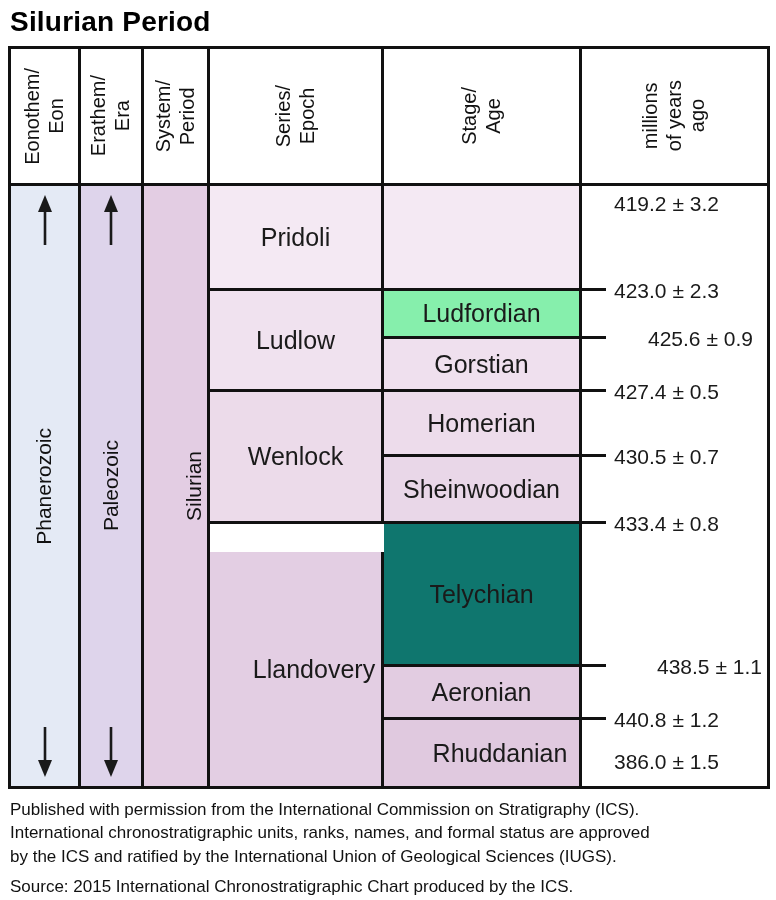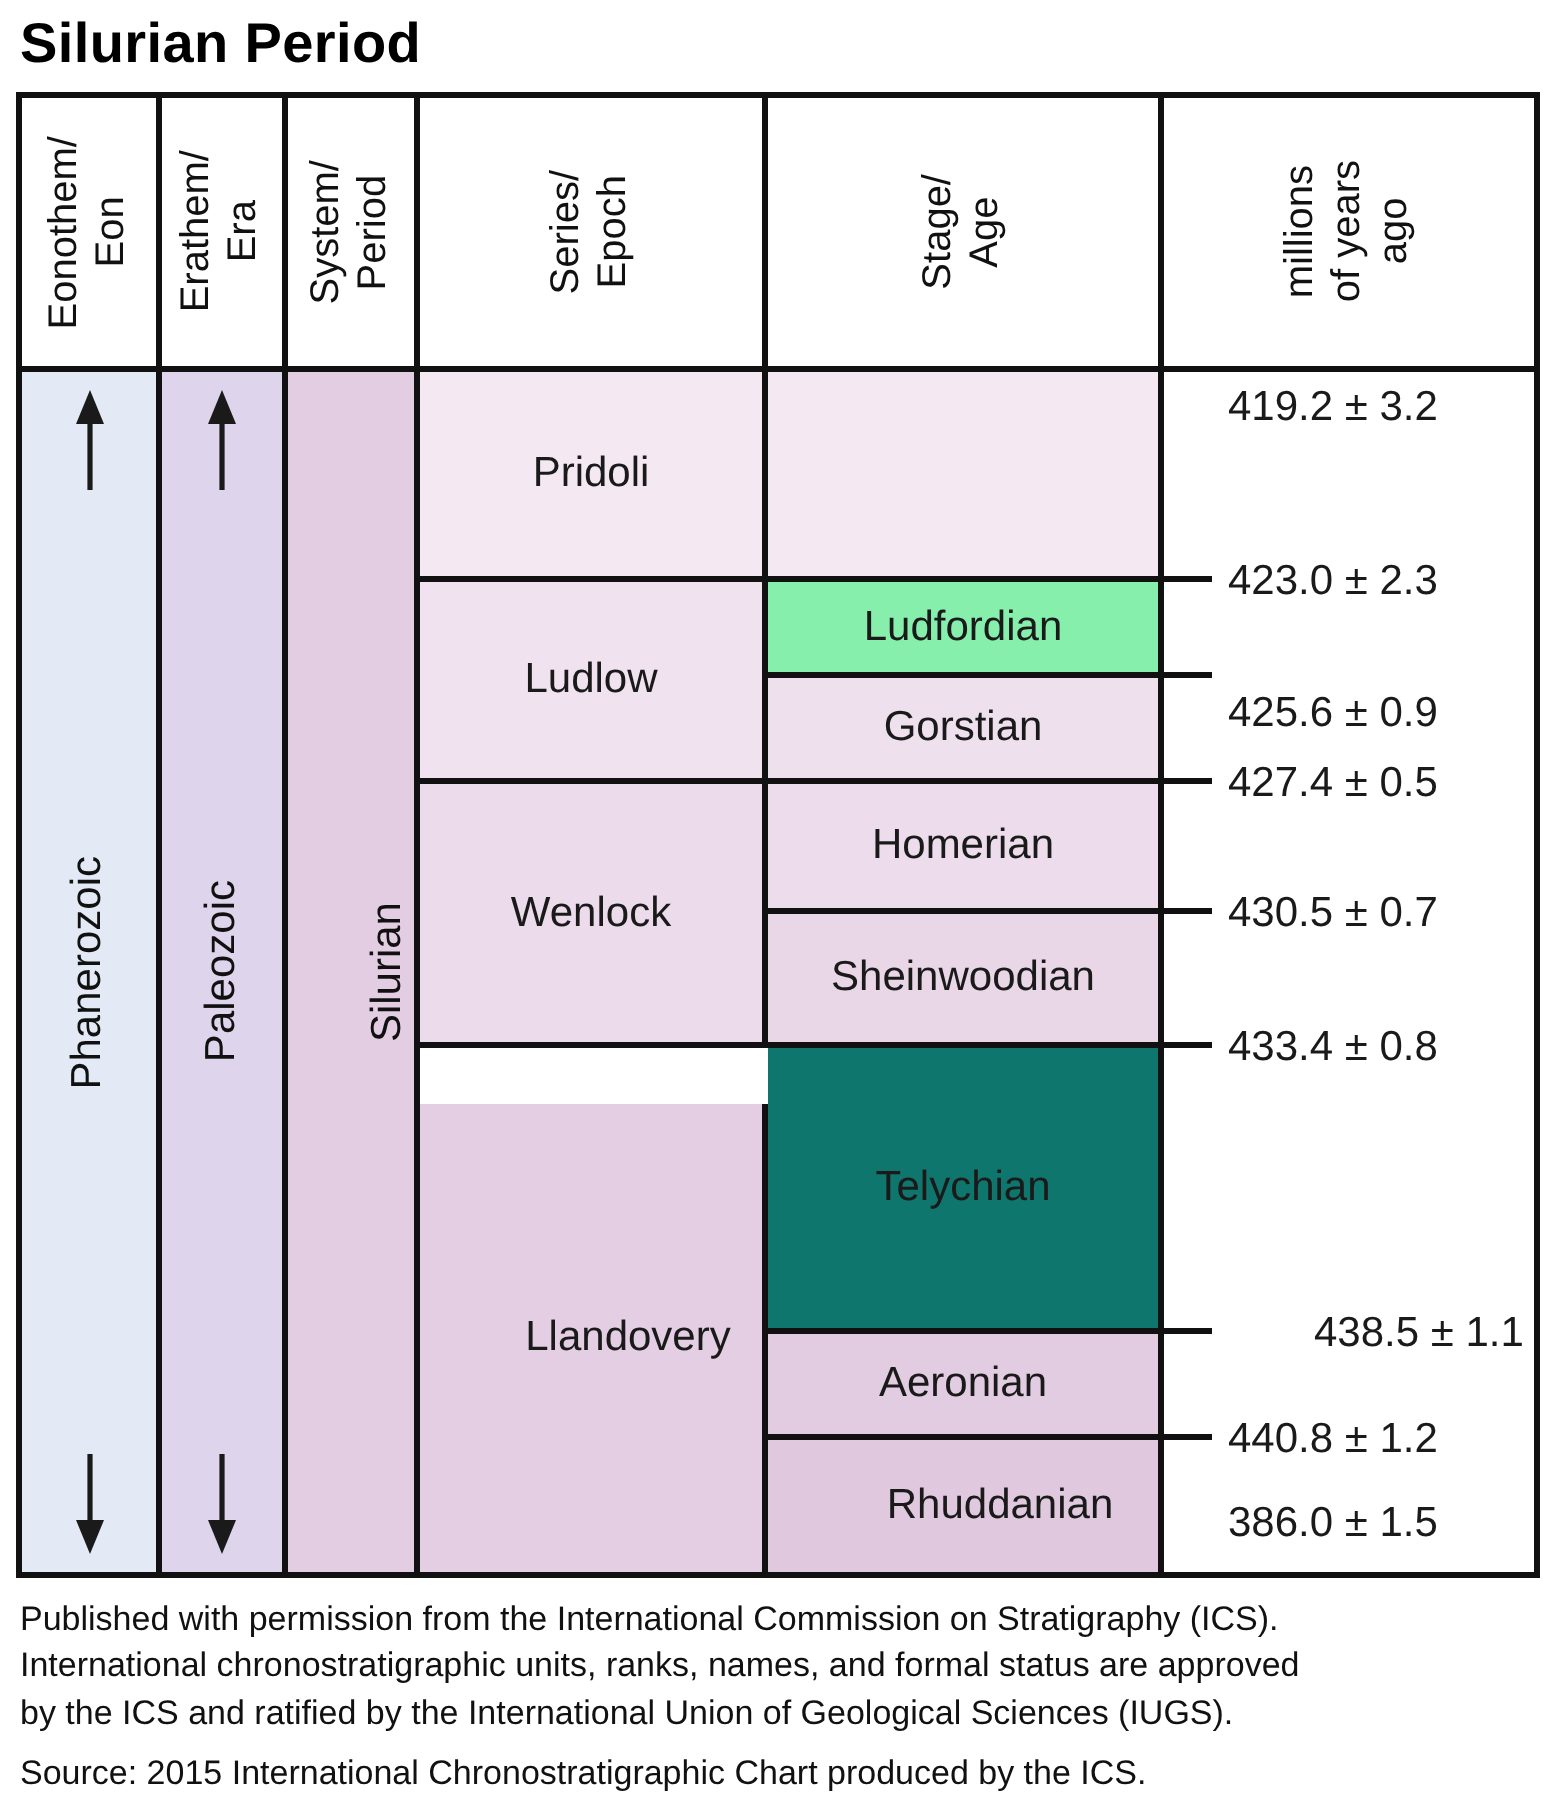--- a/index.html
+++ b/index.html
@@ -37,21 +37,21 @@
   .vtext {
     writing-mode:vertical-rl;
     transform:rotate(180deg);
     white-space:pre-line;
     text-align:center;
     font-size:20px;
     line-height:1.18;
     color:#111;
   }
   .hdr { background:#fff; grid-row:1; }
-  .body-label { font-size:21px; color:#1a1a1a; }
+  .body-label { font-size:25px; color:#1a1a1a; }
 
   
   .vcol {
     flex-direction:column;
     justify-content:space-between;
     padding:9px 0 9px 0;
   }
   .vcol .vtext { font-size:21px; flex:0 0 auto; }
   .arrow-svg { display:block; flex:0 0 auto; }
 
@@ -95,21 +95,21 @@
   
   .age-label {
     position:absolute; left:32px; height:26px; line-height:26px;
     font-size:21px; color:#1a1a1a; white-space:nowrap;
   }
   .age-tick {
     position:absolute; left:0; width:24px; height:3px; background:#111;
   }
   .age-0 { top:5px; }
   .age-1 { top:92px; }  .tick-1 { top:102px; }
-  .age-2 { top:158px; } .tick-2 { top:150px; }
+  .age-2 { top:140px;margin-left:34px; } .tick-2 { top:150px; }
   .age-3 { top:193px; } .tick-3 { top:203px; }
   .age-4 { top:258px; } .tick-4 { top:268px; }
   .age-5 { top:325px;text-align:right; } .tick-5 { top:335px; }
   .age-6 { top:468px;margin-left:43px; } .tick-6 { top:478px; }
   .age-7 { top:521px; } .tick-7 { top:531px; }
   .age-8 { top:563px; }
 
   .footer { margin:9px 0 0 2px; }
   .footer-permission {
     font-size:17px; line-height:1.38; white-space:pre-line; color:#111;

